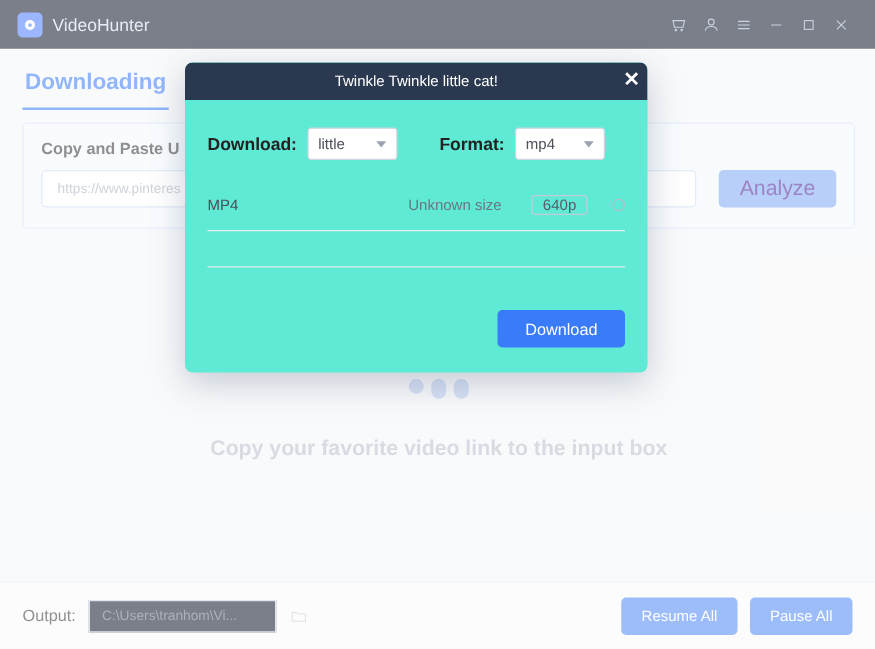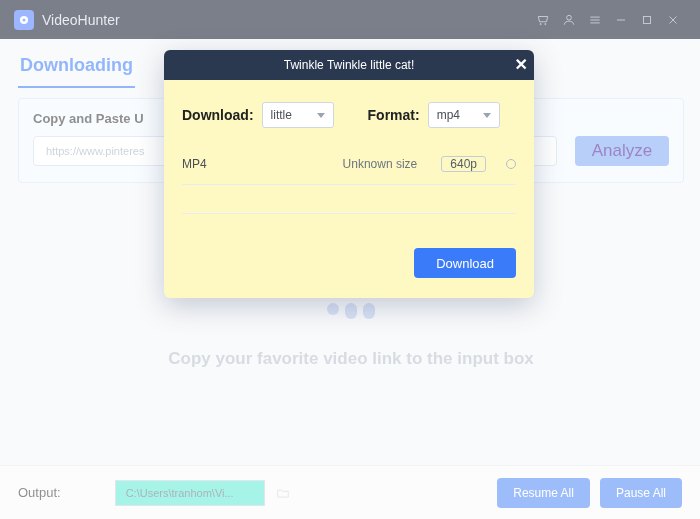--- a/index.html
+++ b/index.html
@@ -133,22 +133,21 @@
 }
 .output-box {
   border: 1px solid #c9d2df;
   border-radius: 0;
   height: 26px;
   padding: 0 10px;
   font-size: 11px;
   color: #6b7482;
   display: flex; align-items: center;
   min-width: 150px;
-  background: #5eead4;
-  margin-left: 44px;
+  background: #0f172a;
 }
 .footer .spacer { flex: 1; }
 .footer-btn {
   height: 30px;
   padding: 0 16px;
   background: #4d87f6;
   border: none;
   border-radius: 4px;
   color: #fff;
   font-size: 12px;
@@ -156,24 +155,24 @@
 }
 
 
 .modal-backdrop {
   position: absolute;
   inset: 0;
   background: rgba(255,255,255,0.45);
 }
 .modal {
   position: absolute;
-  left: 164px;
+  left: 148px;
   top: 50px;
   width: 370px;
-  background: #fef9c3;
+  background: #5eead4;
   border-radius: 6px;
   box-shadow: 0 8px 28px rgba(40,60,100,0.25);
   overflow: hidden;
 }
 .modal-header {
   height: 30px;
   background: #2a3950;
   color: #fff;
   display: flex;
   align-items: center;

